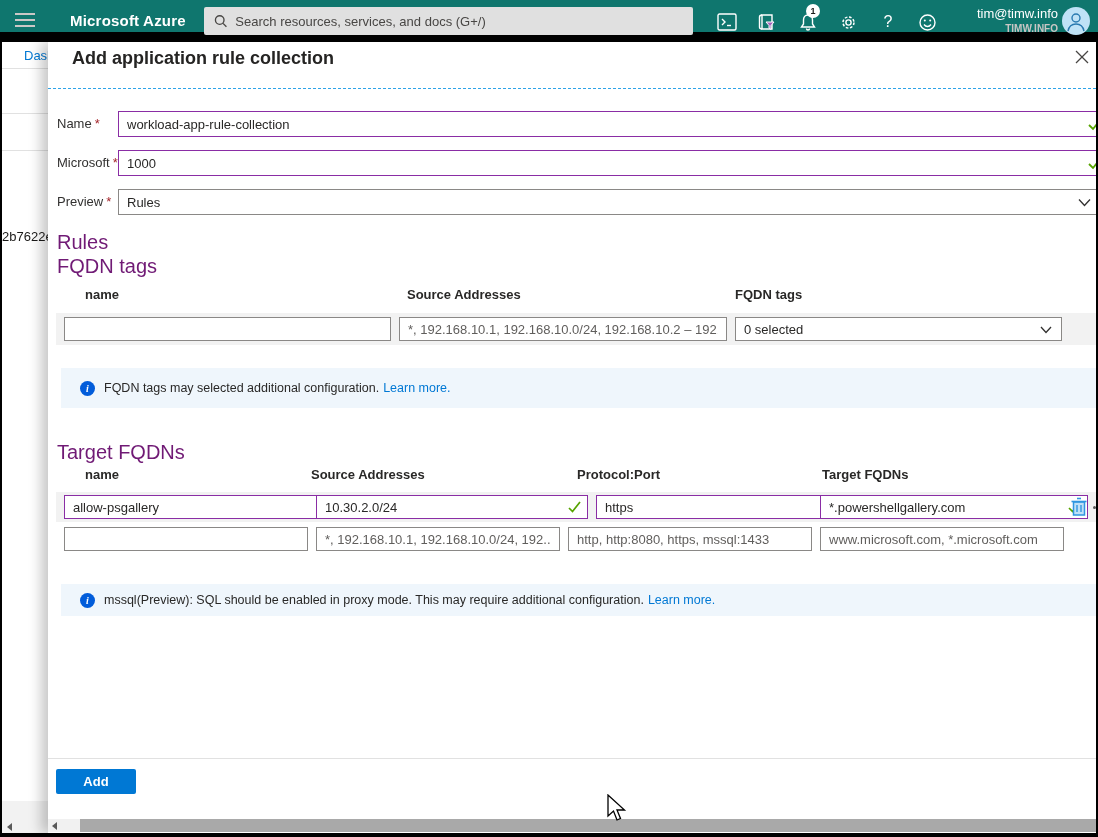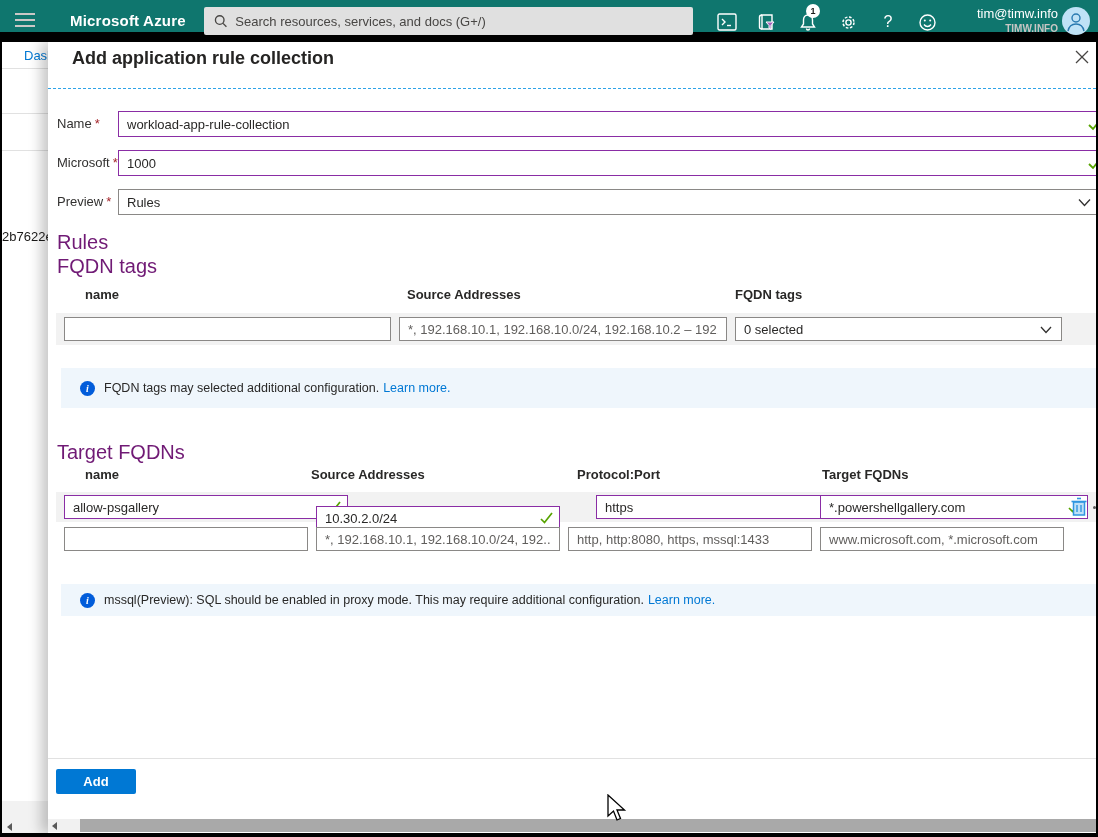--- a/index.html
+++ b/index.html
@@ -214,21 +214,21 @@
   <div class="col-head" style="left:529px; top:425px">Protocol:Port</div>
   <div class="col-head" style="left:774px; top:425px">Target FQDNs</div>
 
   <div class="rowstrip" style="top:450px; height:30px"></div>
   <div class="cell valid" style="left:16px; top:453px; width:284px">
     <input value="allow-psgallery" style="">
     <svg class="check" width="13" height="12" viewBox="0 0 13 12">
         <polyline points="1,7 4.5,10.5 12,1" fill="none" stroke="#57a300" stroke-width="1.7"></polyline>
       </svg>
   </div>
-  <div class="cell valid" style="left:268px; top:464px; width:244px">
+  <div class="cell valid" style="left:268px; top:453px; width:272px">
     <input value="10.30.2.0/24" style="">
     <svg class="check" width="13" height="12" viewBox="0 0 13 12">
         <polyline points="1,7 4.5,10.5 12,1" fill="none" stroke="#57a300" stroke-width="1.7"></polyline>
       </svg>
   </div>
   <div class="cell valid" style="left:548px; top:453px; width:244px">
     <input value="https" style="">
     <svg class="check" width="13" height="12" viewBox="0 0 13 12">
         <polyline points="1,7 4.5,10.5 12,1" fill="none" stroke="#57a300" stroke-width="1.7"></polyline>
       </svg>

